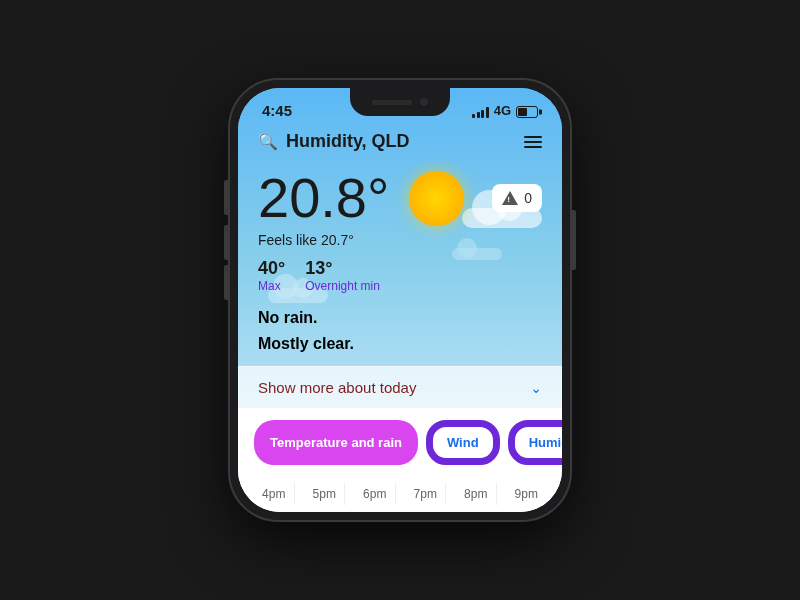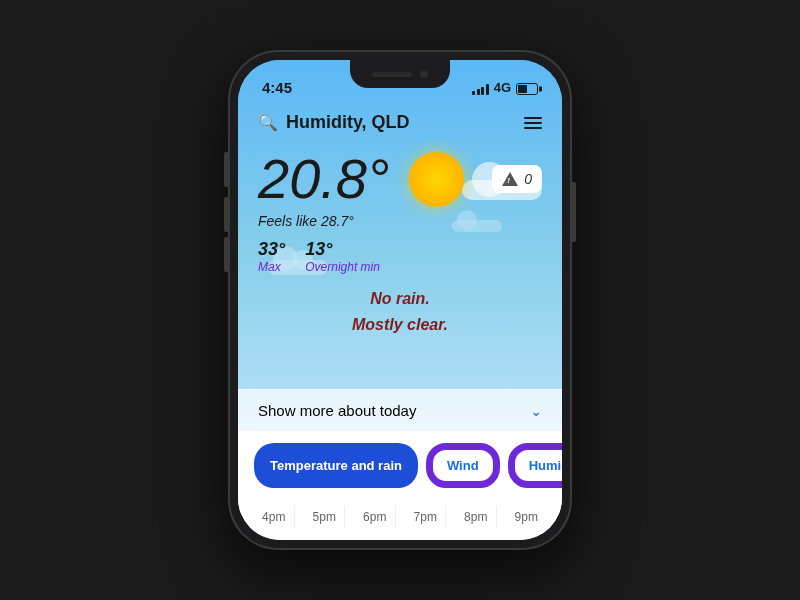--- a/index.html
+++ b/index.html
@@ -7,21 +7,21 @@
       background: #1a1a1a;
       display: flex;
       justify-content: center;
       align-items: center;
       width: 800px;
       height: 600px;
       font-family: -apple-system, BlinkMacSystemFont, 'Segoe UI', sans-serif;
     }
     .phone-outer {
       width: 340px;
-      height: 496px;
+      height: 440px;
       background: #1c1c1e;
       border-radius: 48px;
       padding: 8px;
       box-shadow: 0 0 0 2px #3a3a3a, 0 20px 60px rgba(0,0,0,0.8);
       position: relative;
     }
     
     .phone-outer::before {
       content: '';
       position: absolute;
@@ -210,21 +210,20 @@
     .menu-line {
       width: 18px;
       height: 2px;
       background: #1a1a1a;
       border-radius: 1px;
     }
     
     .weather-main {
       padding: 10px 20px;
       flex: 1;
-      font-style: italic;
     }
     .temp-row {
       display: flex;
       align-items: center;
       gap: 20px;
     }
     .main-temp {
       font-size: 56px;
       font-weight: 300;
       color: #1a1a1a;
@@ -286,37 +285,36 @@
     .temp-item .label {
       font-size: 12px;
       color: #6d28d9;
     }
     .condition-text {
       margin-top: 12px;
     }
     .condition-line {
       font-size: 16px;
       font-weight: 700;
-      color: #7f1d1d;
+      color: #000000;
       line-height: 1.6;
-      text-align: center;
     }
     
     .show-more {
       background: rgba(255,255,255,0.7);
       margin: 0 0;
       padding: 12px 20px;
       display: flex;
       justify-content: space-between;
       align-items: center;
       cursor: pointer;
       border-top: 1px solid rgba(255,255,255,0.5);
     }
     .show-more-text {
-      color: #000000;
+      color: #7f1d1d;
       font-size: 15px;
       font-weight: 500;
     }
     .chevron-down {
       color: #1a6fe8;
       font-size: 14px;
     }
     
     .bottom-panel {
       background: white;
@@ -333,21 +331,21 @@
     .tab-btn {
       padding: 8px 14px;
       border-radius: 20px;
       font-size: 13px;
       font-weight: 600;
       cursor: pointer;
       white-space: nowrap;
       border: 2px solid transparent;
     }
     .tab-active {
-      background: #1d4ed8;
+      background: #d946ef;
       color: white;
     }
     .tab-inactive {
       background: white;
       color: #1a6fe8;
       border: 7px solid #6d28d9;
     }
     
     .timeline {
       padding: 8px 16px 12px;
@@ -423,26 +421,26 @@
           <span class="main-temp">20.8°</span>
           <div class="sun-icon"></div>
           <div class="alert-badge">
             <div class="alert-triangle"></div>
             <span class="alert-count">0</span>
           </div>
         </div>
 
         <div class="feels-like">
           <span>Feels like</span>
-          <span>28.7°</span>
+          <span>20.7°</span>
         </div>
 
         <div class="temp-range">
           <div class="temp-item">
-            <div class="value">33°</div>
+            <div class="value">40°</div>
             <div class="label">Max</div>
           </div>
           <div class="temp-item">
             <div class="value">13°</div>
             <div class="label">Overnight min</div>
           </div>
         </div>
 
         <div class="condition-text">
           <div class="condition-line">No rain.</div>

